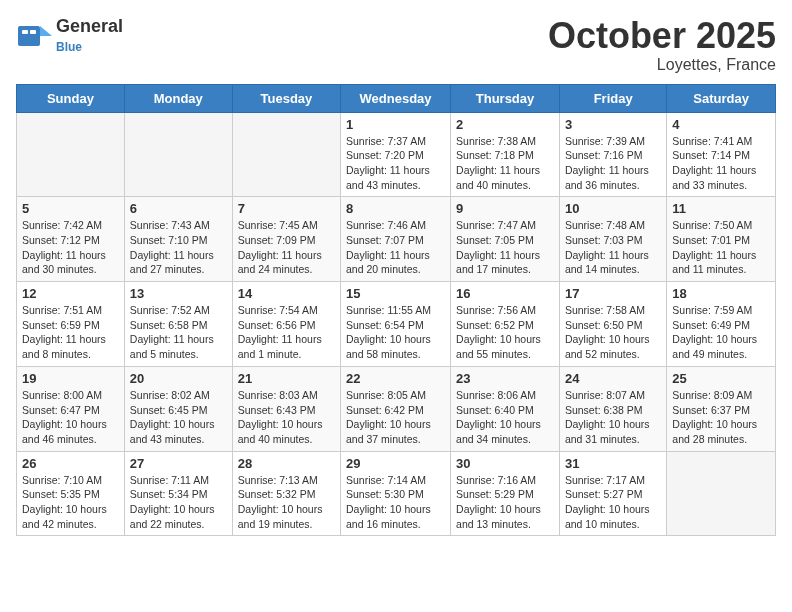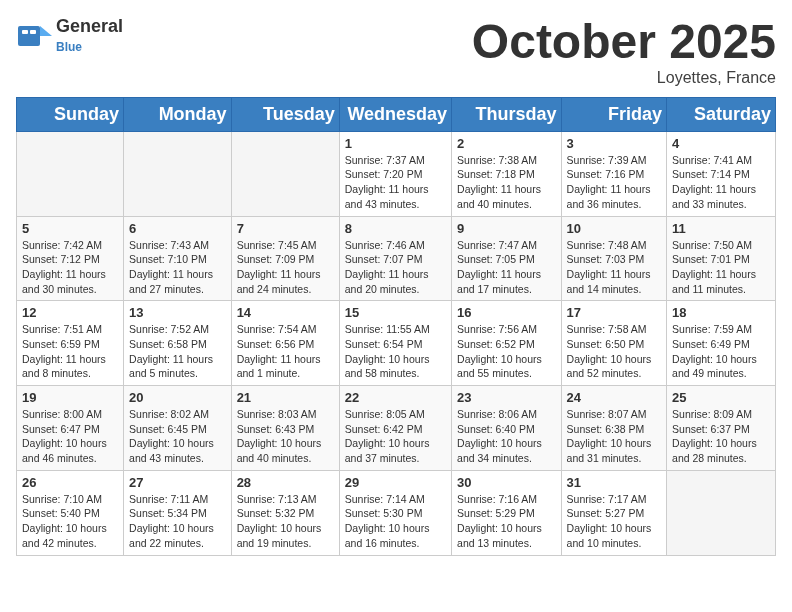--- a/index.html
+++ b/index.html
@@ -17,41 +17,41 @@
       margin-bottom: 10px;
     }
     .logo {
       display: flex;
       align-items: center;
     }
     .title-area {
       text-align: right;
     }
     .month-title {
-      font-size: 48px;
+      font-size: 36px;
       font-weight: bold;
       color: #333;
       line-height: 1.1;
     }
     .location-title {
       font-size: 16px;
       color: #404040;
     }
     .calendar {
       width: 100%;
       border-collapse: collapse;
       border: 1px solid #ccc;
     }
     .calendar th {
       background-color: #3a7fc1;
       color: #fff;
       padding: 6px 4px;
-      font-size: 18px;
+      font-size: 13px;
       font-weight: bold;
-      text-align: right;
+      text-align: center;
       border: 1px solid #2a6aad;
     }
     .calendar td {
       vertical-align: top;
       padding: 4px 5px;
       border: 1px solid #ccc;
       width: 113px;
       min-height: 80px;
       font-size: 10.5px;
       color: #333;
@@ -321,21 +321,21 @@
             <div>Sunset: 6:37 PM</div>
             <div>Daylight: 10 hours and 28 minutes.</div>
           </div>
         </td>
       </tr>
       <tr>
         <td>
           <span class="day-number">26</span>
           <div class="day-info">
             <div>Sunrise: 7:10 AM</div>
-            <div>Sunset: 5:40 PM</div>
+            <div>Sunset: 5:35 PM</div>
             <div>Daylight: 10 hours and 42 minutes.</div>
           </div>
         </td>
         <td>
           <span class="day-number">27</span>
           <div class="day-info">
             <div>Sunrise: 7:11 AM</div>
             <div>Sunset: 5:34 PM</div>
             <div>Daylight: 10 hours and 22 minutes.</div>
           </div>

